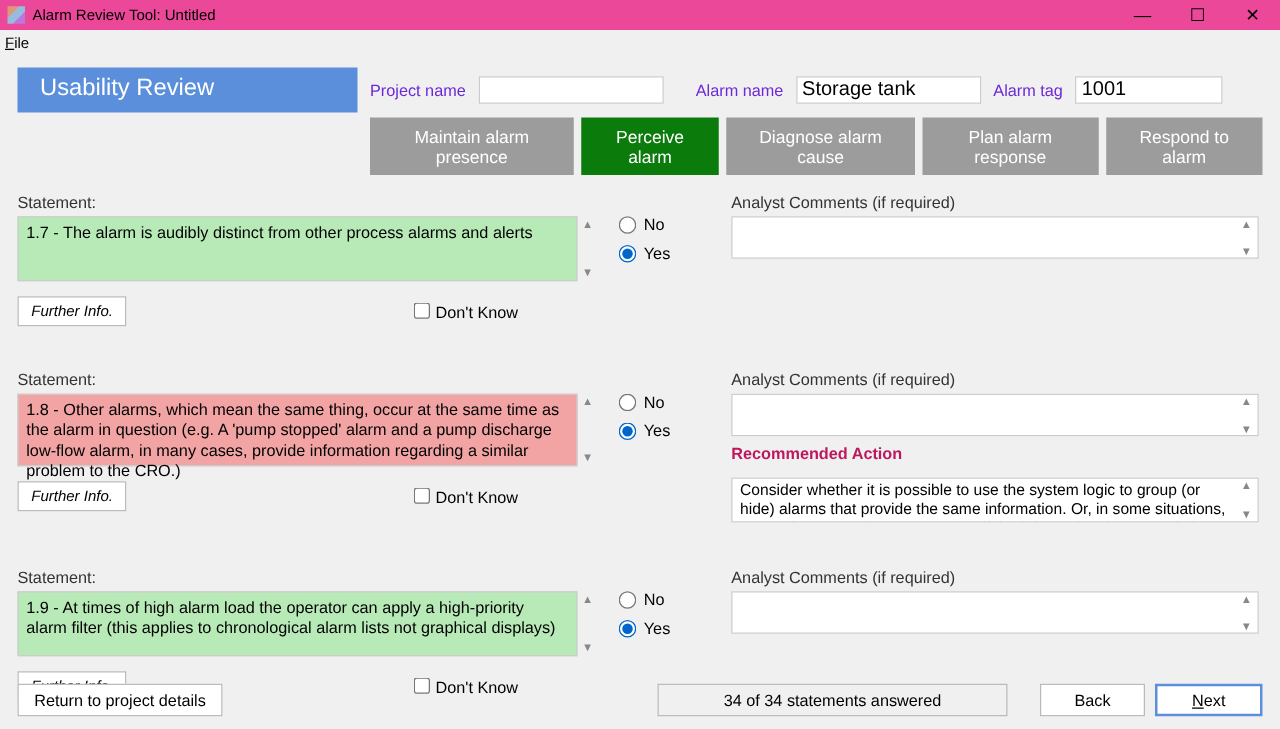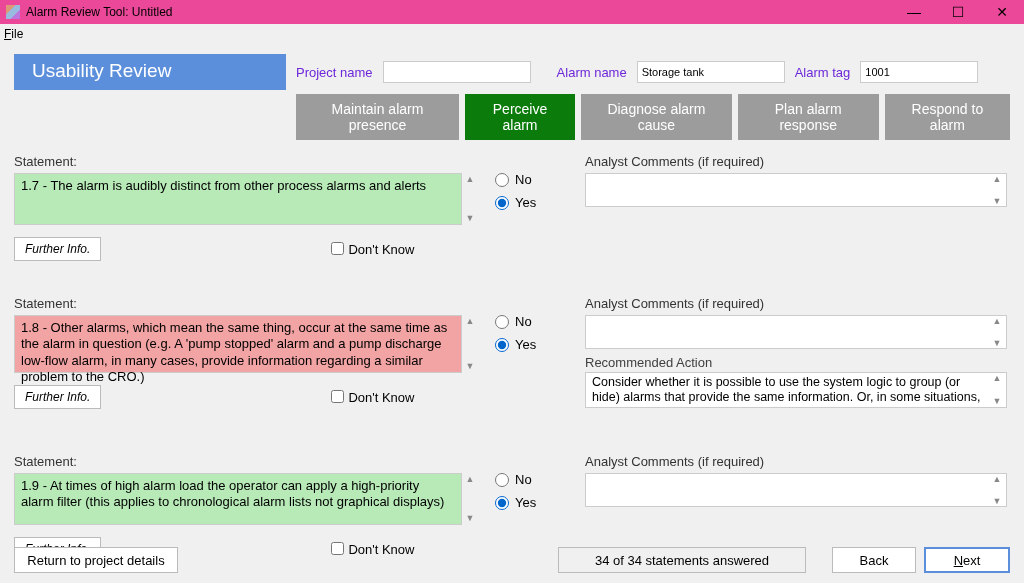--- a/index.html
+++ b/index.html
@@ -61,21 +61,21 @@
       font-size: 19px;
       padding: 6px 18px 8px 18px;
       width: 272px;
     }
     .field-label { font-size: 13px; color: #6d28d9; }
     .text-input {
       border: 1px solid #ccc;
       background: #fff;
       height: 22px;
       padding: 2px 4px;
-      font-size: 11px;
+      font-size: 16px;
       font-family: inherit;
     }
     .tabs-row {
       display: flex;
       gap: 6px;
       margin-left: 282px;
       margin-bottom: 14px;
     }
     .tab-btn {
       background: #9c9c9c;
@@ -139,21 +139,21 @@
     }
     .comments-label { font-size: 13px; color:#333; margin-bottom:4px; display:block; }
     .comments-box {
       border: 1px solid #ccc;
       background: #fff;
       width: 422px;
       height: 34px;
       position: relative;
     }
     .comments-box .scroll-arrows { right: 2px; }
-    .rec-label { font-size:13px; color:#404040; margin-top:6px; margin-bottom:2px; display:block; }
+    .rec-label { font-size:13px; color:#be185d; margin-top:6px; margin-bottom:12px; display:block;font-weight:bold; }
     .rec-box {
       border: 1px solid #ccc;
       background: #fff;
       width: 422px;
       height: 36px;
       padding: 2px 16px 2px 6px;
       font-size: 12.5px;
       line-height: 1.2;
       overflow: hidden;
       position: relative;
@@ -173,21 +173,21 @@
       font-family: inherit;
       cursor: pointer;
       height: 26px;
       display:flex; align-items:center; justify-content:center;
     }
     .return-btn { width: 164px; padding: 0 12px; }
     .status-box {
       margin-left: auto;
       border: 1px solid #bbb;
       background: #f0f0f0;
-      width: 248px; height: 26px;
+      width: 280px; height: 26px;
       display:flex; align-items:center; justify-content:center;
       font-size:13px;
     }
     .back-btn { width: 84px; margin-left: 26px; }
     .next-btn { width: 86px; margin-left: 8px; border: 2px solid #5b8fdb; }
     .next-btn .ul { text-decoration: underline; }
   </style>
 </head>
 <body>
 

